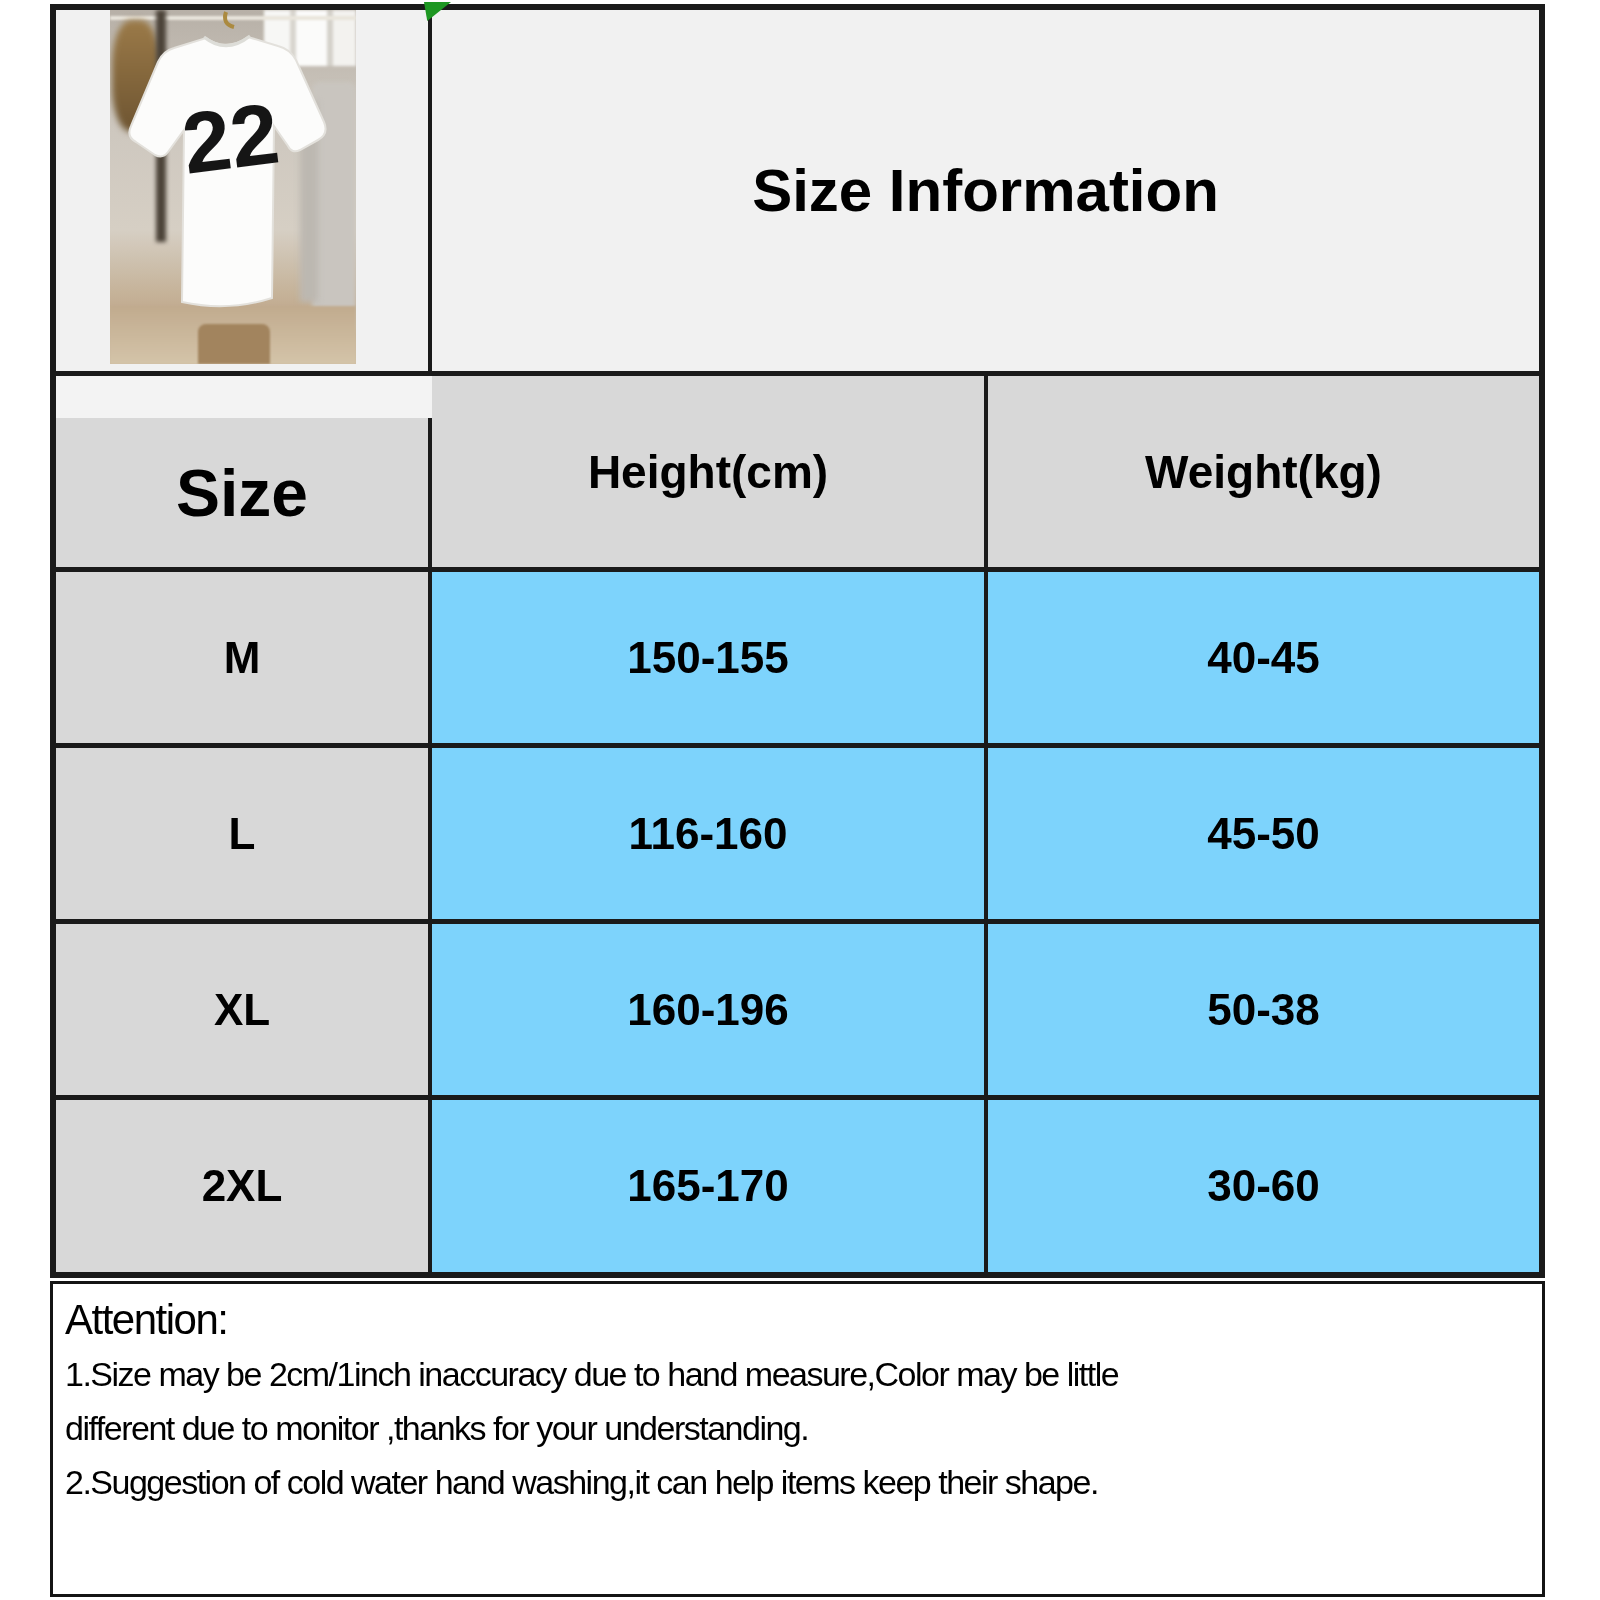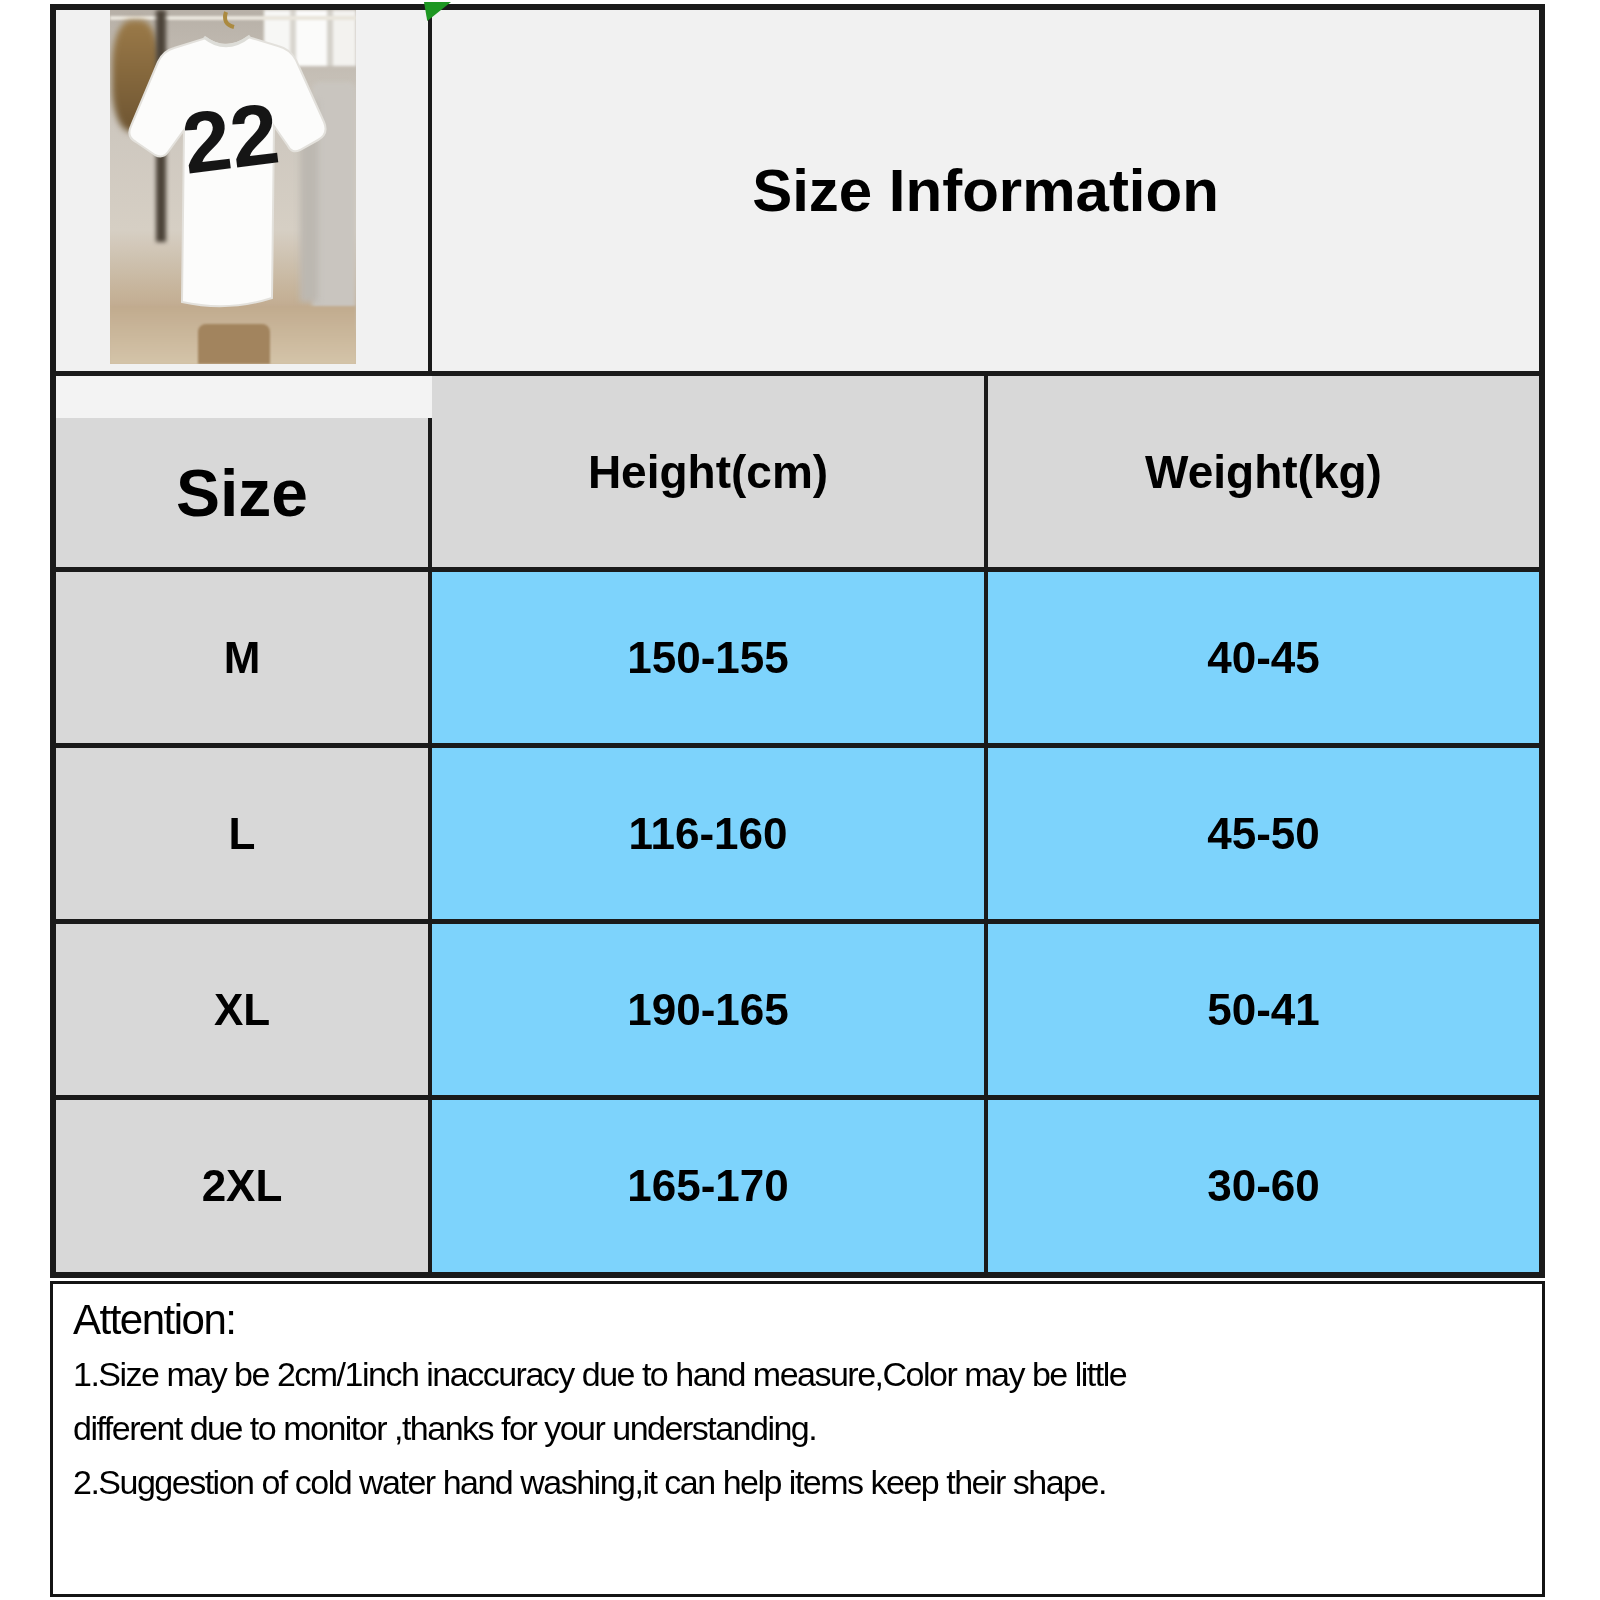--- a/index.html
+++ b/index.html
@@ -56,21 +56,21 @@
   .ph-floor{ position:absolute; left:0; bottom:0; width:100%; height:58px;
     background:linear-gradient(180deg,#c2ab8c,#d5c4a7); filter:blur(1px); }
   .ph-stool{ position:absolute; left:88px; bottom:0; width:72px; height:40px; border-radius:8px 8px 0 0;
     background:#a3845c; filter:blur(1px); }
   .ph-shirt-svg{ position:absolute; left:0; top:0; width:246px; height:354px; }
 
   
   .attention{
     position:absolute; left:50px; top:1281px; width:1495px; height:316px;
     background:#ffffff; border:3px solid #141414;
-    padding:9px 0 0 20px;
+    padding:9px 0 0 12px;
   }
   .att-line{ font-size:34px; line-height:54px; letter-spacing:-1.5px; white-space:nowrap; }
   .att-title{ font-size:42px; }
 </style>
 </head>
 <body>
 
 <div class="corner-flag"></div>
 
 <div class="size-table">
@@ -104,22 +104,22 @@
 
   <div class="c vline hline gray size-label">M</div>
   <div class="c vline hline data cell-val">150-155</div>
   <div class="c hline data cell-val">40-45</div>
 
   <div class="c vline hline gray size-label">L</div>
   <div class="c vline hline data cell-val">116-160</div>
   <div class="c hline data cell-val">45-50</div>
 
   <div class="c vline hline gray size-label">XL</div>
-  <div class="c vline hline data cell-val">190-165</div>
-  <div class="c hline data cell-val">50-41</div>
+  <div class="c vline hline data cell-val">160-196</div>
+  <div class="c hline data cell-val">50-38</div>
 
   <div class="c vline gray size-label">2XL</div>
   <div class="c vline data cell-val">165-170</div>
   <div class="c data cell-val">30-60</div>
 </div>
 
 <div class="attention">
   <div class="att-line att-title">Attention:</div>
   <div class="att-line">1.Size may be 2cm/1inch inaccuracy due to hand measure,Color may be little</div>
   <div class="att-line">different due to monitor ,thanks for your understanding.</div>

